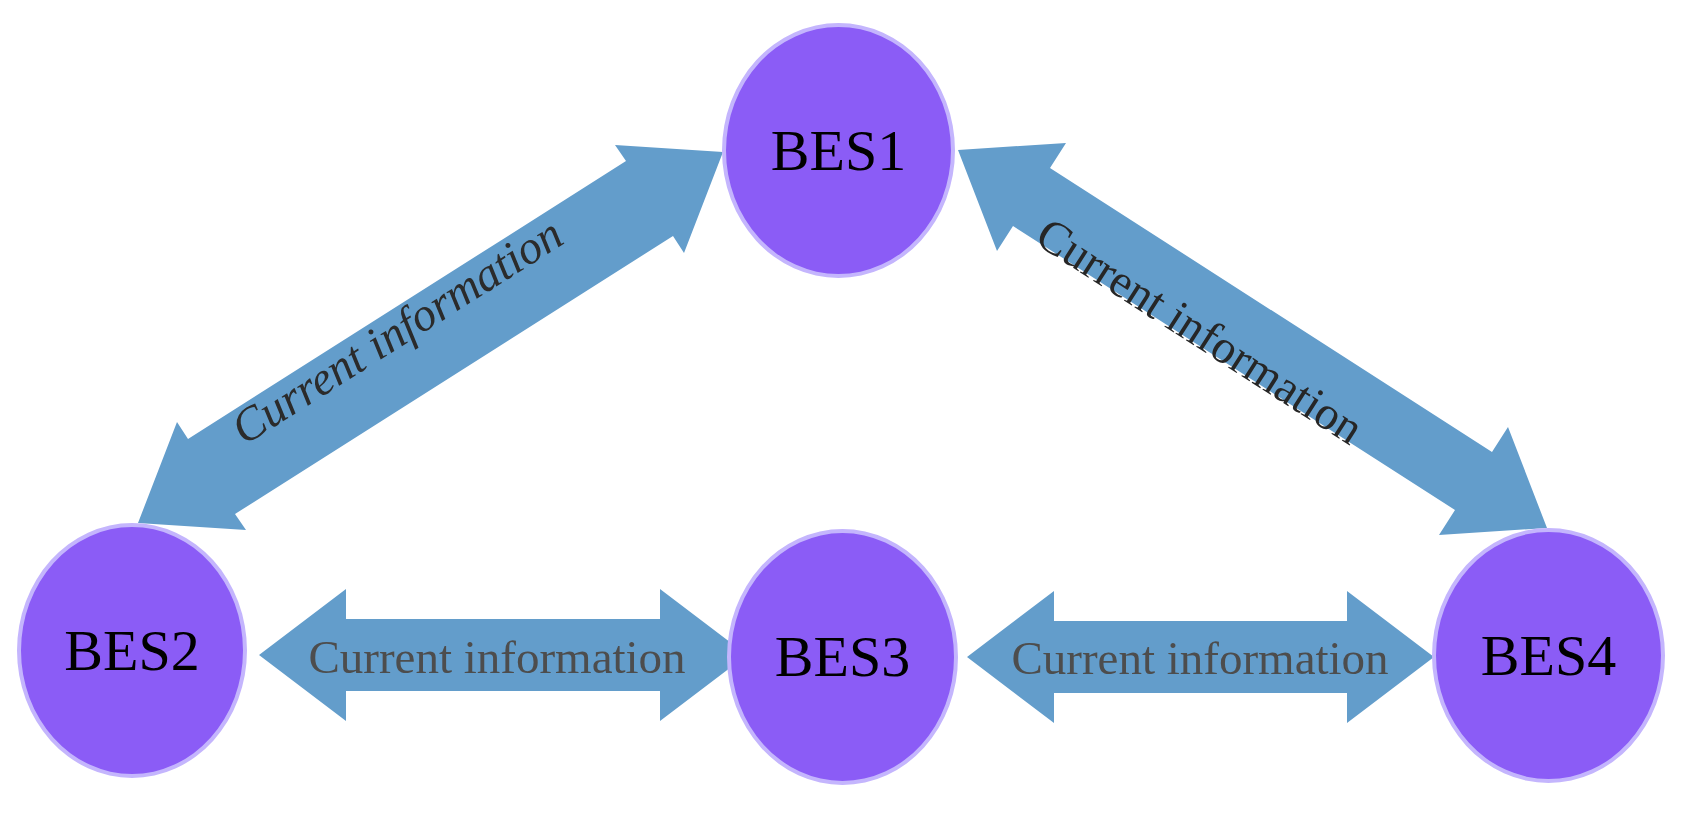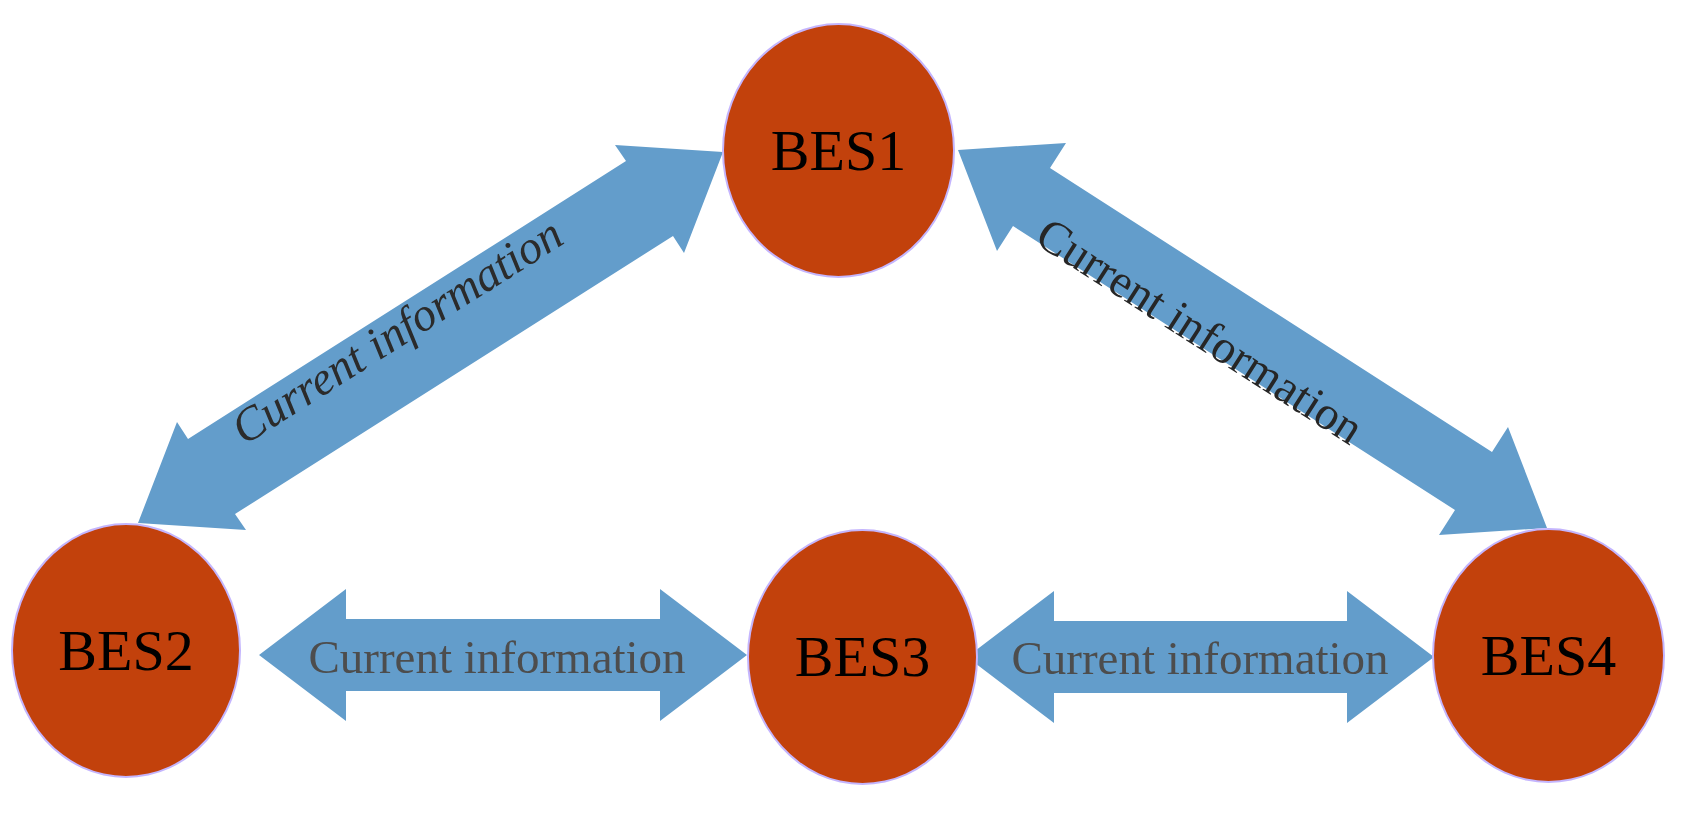--- a/index.html
+++ b/index.html
@@ -18,36 +18,36 @@
   #arrows-layer {
     position: absolute;
     left: 0;
     top: 0;
     width: 1691px;
     height: 830px;
   }
   .node {
     position: absolute;
     box-sizing: border-box;
-    border: 2px solid #c4b5fd;
+    border: 4px solid #c4b5fd;
     border-radius: 50%;
-    background: #c2410c;
+    background: #8b5cf6;
     display: flex;
     align-items: center;
     justify-content: center;
   }
   .node .node-label {
     font-size: 58px;
     color: #000000;
     line-height: 1;
     white-space: nowrap;
   }
   #node-bes1 { left: 722px; top: 23px;  width: 233px; height: 255px; }
-  #node-bes2 { left: 11px;  top: 523px; width: 230px; height: 255px; }
-  #node-bes3 { left: 747px; top: 529px; width: 231px; height: 256px; text-align: center; }
+  #node-bes2 { left: 17px;  top: 523px; width: 230px; height: 255px; }
+  #node-bes3 { left: 727px; top: 529px; width: 231px; height: 256px; text-align: center; }
   #node-bes4 { left: 1432px; top: 528px; width: 233px; height: 255px; justify-content: center; }
 
   .edge-label {
     position: absolute;
     font-size: 47px;
     line-height: 1;
     white-space: nowrap;
   }
   #edge-label-bes2-bes1 {
     left: 397px; top: 331px;

